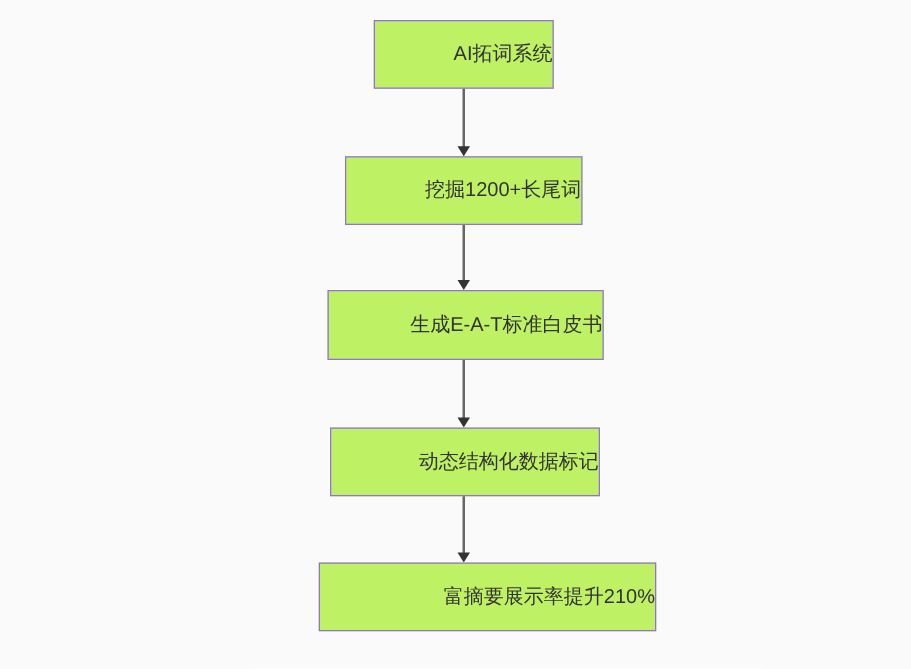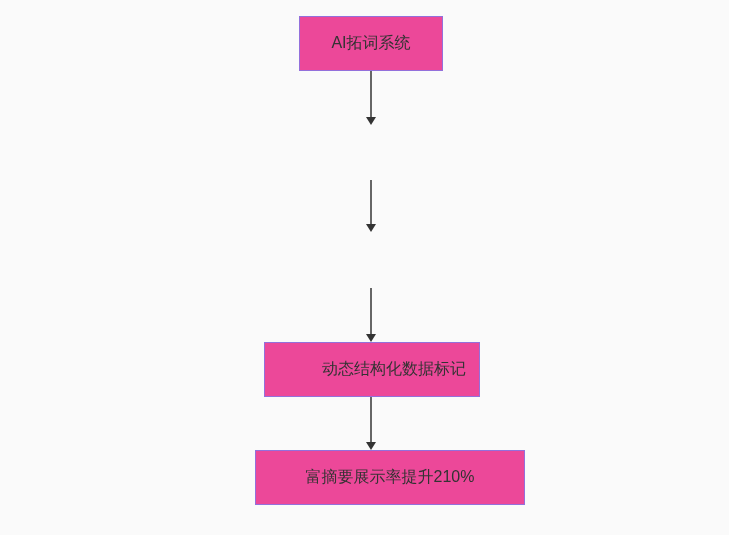--- a/index.html
+++ b/index.html
@@ -11,27 +11,27 @@
   .canvas {
     position: relative;
     width: 729px;
     height: 535px;
     background: #fafafa;
     overflow: hidden;
   }
   .node {
     position: absolute;
     box-sizing: border-box;
-    background: #ec4899;
+    background: #bef264;
     border: 1px solid #9370db;
     color: #333333;
     font-size: 16px;
     display: flex;
     align-items: center;
-    justify-content: center;
+    justify-content: flex-end;
     text-align: center;
     white-space: nowrap;
   }
   .edge {
     position: absolute;
     width: 12px;
     transform: translateX(-50%);
   }
   .edge .line {
     position: absolute;
@@ -72,26 +72,32 @@
 
   <div class="node" id="node-0">
     <span>AI拓词系统</span>
   </div>
 
   <div class="edge" id="edge-0">
     <span class="line"></span>
     <span class="head"></span>
   </div>
 
+  <div class="node" id="node-1">
+    <span>挖掘1200+长尾词</span>
+  </div>
 
   <div class="edge" id="edge-1">
     <span class="line"></span>
     <span class="head"></span>
   </div>
 
+  <div class="node" id="node-2">
+    <span>生成E-A-T标准白皮书</span>
+  </div>
 
   <div class="edge" id="edge-2">
     <span class="line"></span>
     <span class="head"></span>
   </div>
 
   <div class="node" id="node-3">
     <span>动态结构化数据标记</span>
   </div>
 

